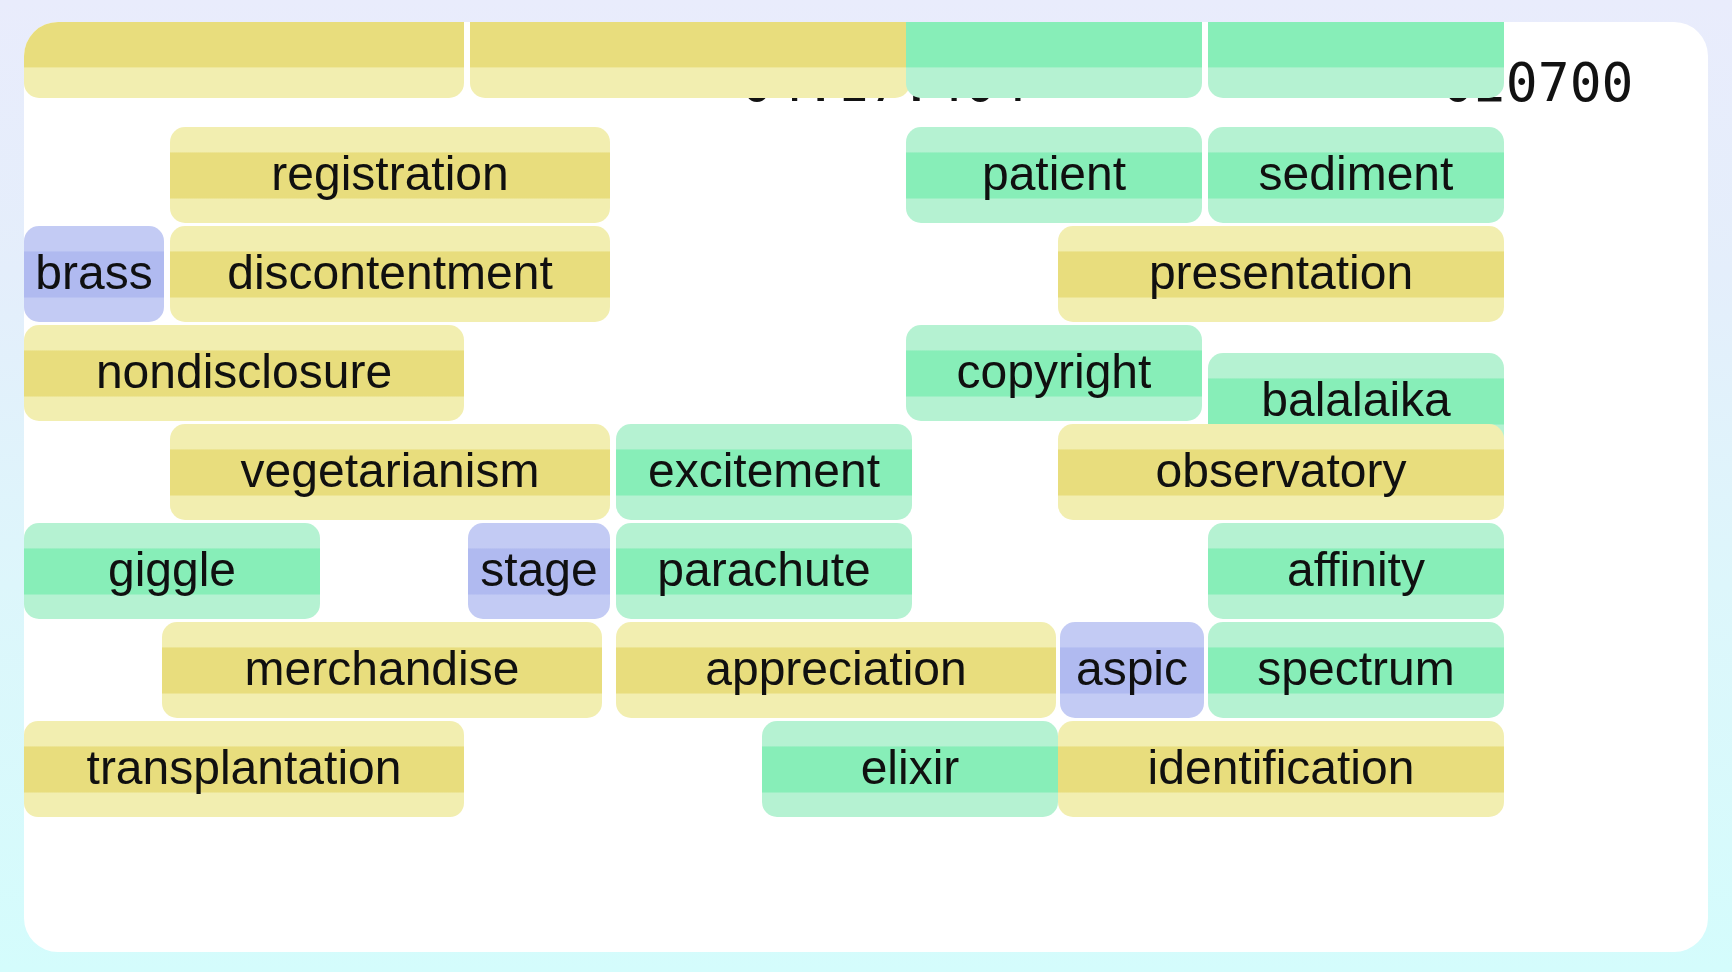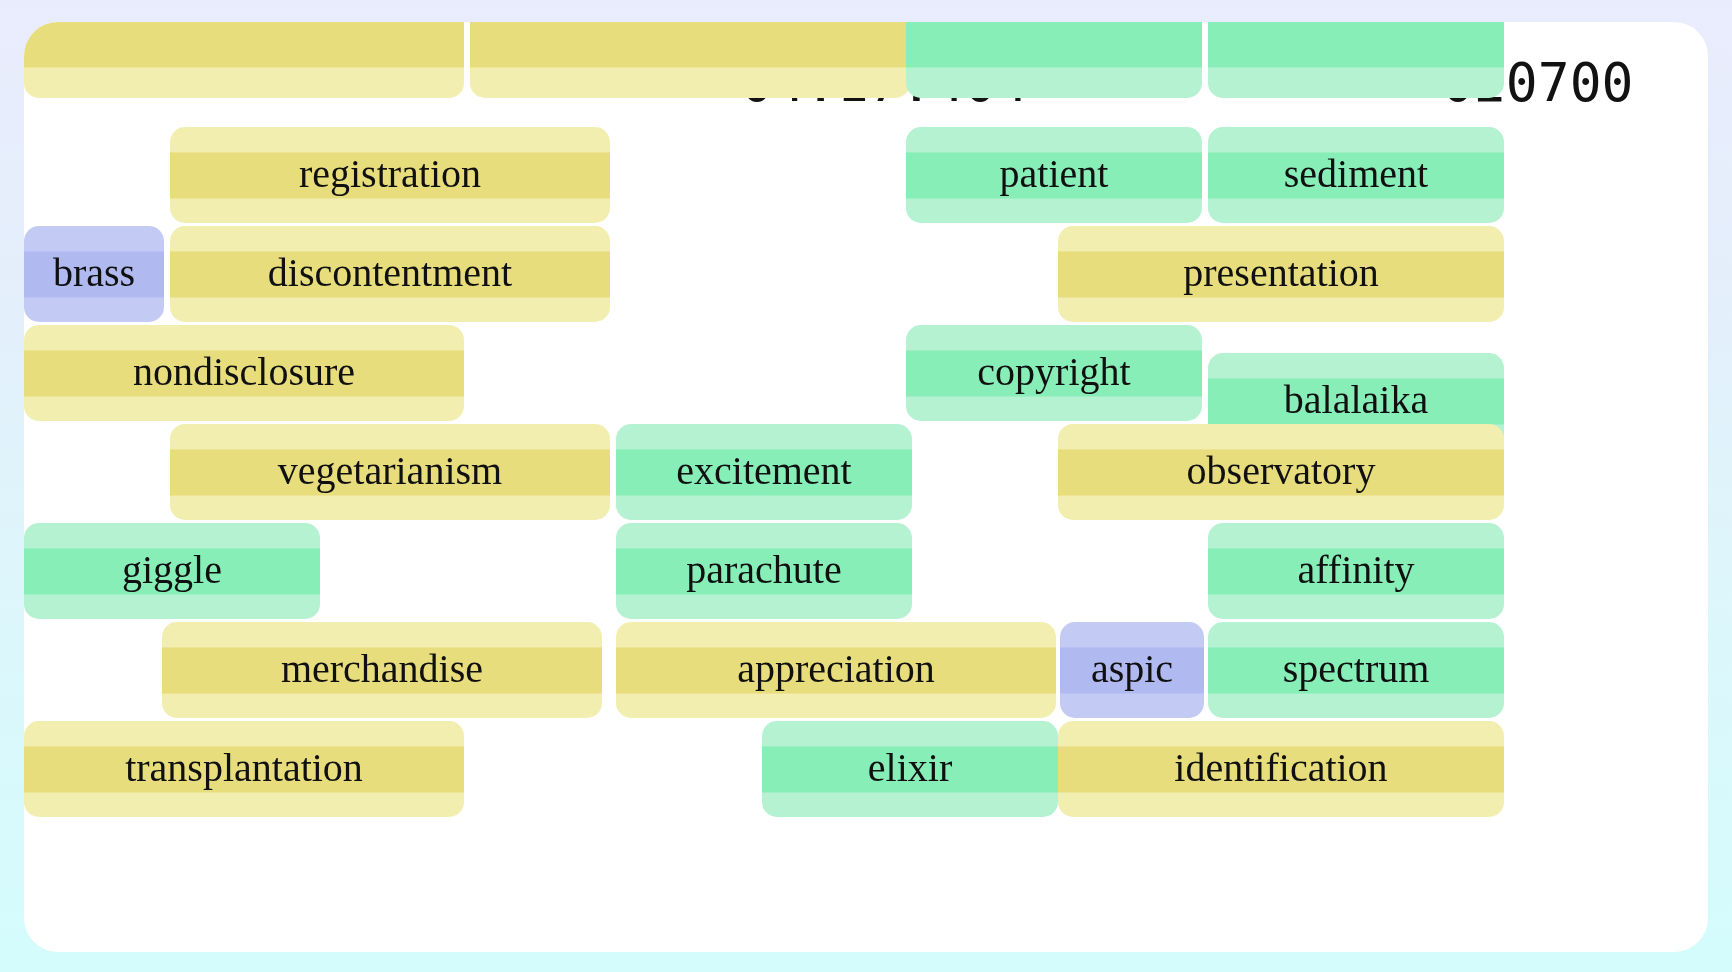--- a/index.html
+++ b/index.html
@@ -74,22 +74,22 @@
     border-radius: 15px;
     display: flex;
     align-items: center;
     justify-content: center;
     box-sizing: border-box;
     overflow: hidden;
   }
   .tile .tile-label {
     position: relative;
     z-index: 2;
-    font-family: Liberation Serif, serif;
-    font-size: 40px;
+    font-family: Liberation Sans, sans-serif;
+    font-size: 48px;
     color: #101010;
     line-height: 1;
     white-space: nowrap;
     padding-bottom: 2px;
   }
 
   
   .tile.c-yellow {
     background: linear-gradient(to bottom,
       #f2eeb0 0%,
@@ -175,39 +175,42 @@
         </div>
         <div class="tile c-green" style="left: 592px; top: 402px; width: 296px; height: 96px;">
           <span class="tile-label">excitement</span>
         </div>
         <div class="tile c-yellow" style="left: 1034px; top: 402px; width: 446px; height: 96px;">
           <span class="tile-label">observatory</span>
         </div>
         <div class="tile c-green" style="left: 0px; top: 501px; width: 296px; height: 96px;">
           <span class="tile-label">giggle</span>
         </div>
+        <div class="tile c-blue" style="left: 444px; top: 501px; width: 142px; height: 96px;">
+          <span class="tile-label">stage</span>
+        </div>
         <div class="tile c-green" style="left: 592px; top: 501px; width: 296px; height: 96px;">
           <span class="tile-label">parachute</span>
         </div>
         <div class="tile c-green" style="left: 1184px; top: 501px; width: 296px; height: 96px;">
           <span class="tile-label">affinity</span>
         </div>
         <div class="tile c-yellow" style="left: 138px; top: 600px; width: 440px; height: 96px;">
           <span class="tile-label">merchandise</span>
         </div>
         <div class="tile c-yellow" style="left: 592px; top: 600px; width: 440px; height: 96px;">
           <span class="tile-label">appreciation</span>
         </div>
         <div class="tile c-blue" style="left: 1036px; top: 600px; width: 144px; height: 96px;">
           <span class="tile-label">aspic</span>
         </div>
         <div class="tile c-green" style="left: 1184px; top: 600px; width: 296px; height: 96px;">
           <span class="tile-label">spectrum</span>
         </div>
-        <div class="tile c-yellow" style="left: 0px; top: 699px; width: 440px; height: 96px;">
+        <div class="tile c-yellow" style="left: 0px; top: 699px; width: 440px; height: 96px; border-radius: 14px;">
           <span class="tile-label">transplantation</span>
         </div>
         <div class="tile c-green" style="left: 738px; top: 699px; width: 296px; height: 96px;">
           <span class="tile-label">elixir</span>
         </div>
         <div class="tile c-yellow" style="left: 1034px; top: 699px; width: 446px; height: 96px; align-items: center;">
           <span class="tile-label">identification</span>
         </div>
       </div>
 

